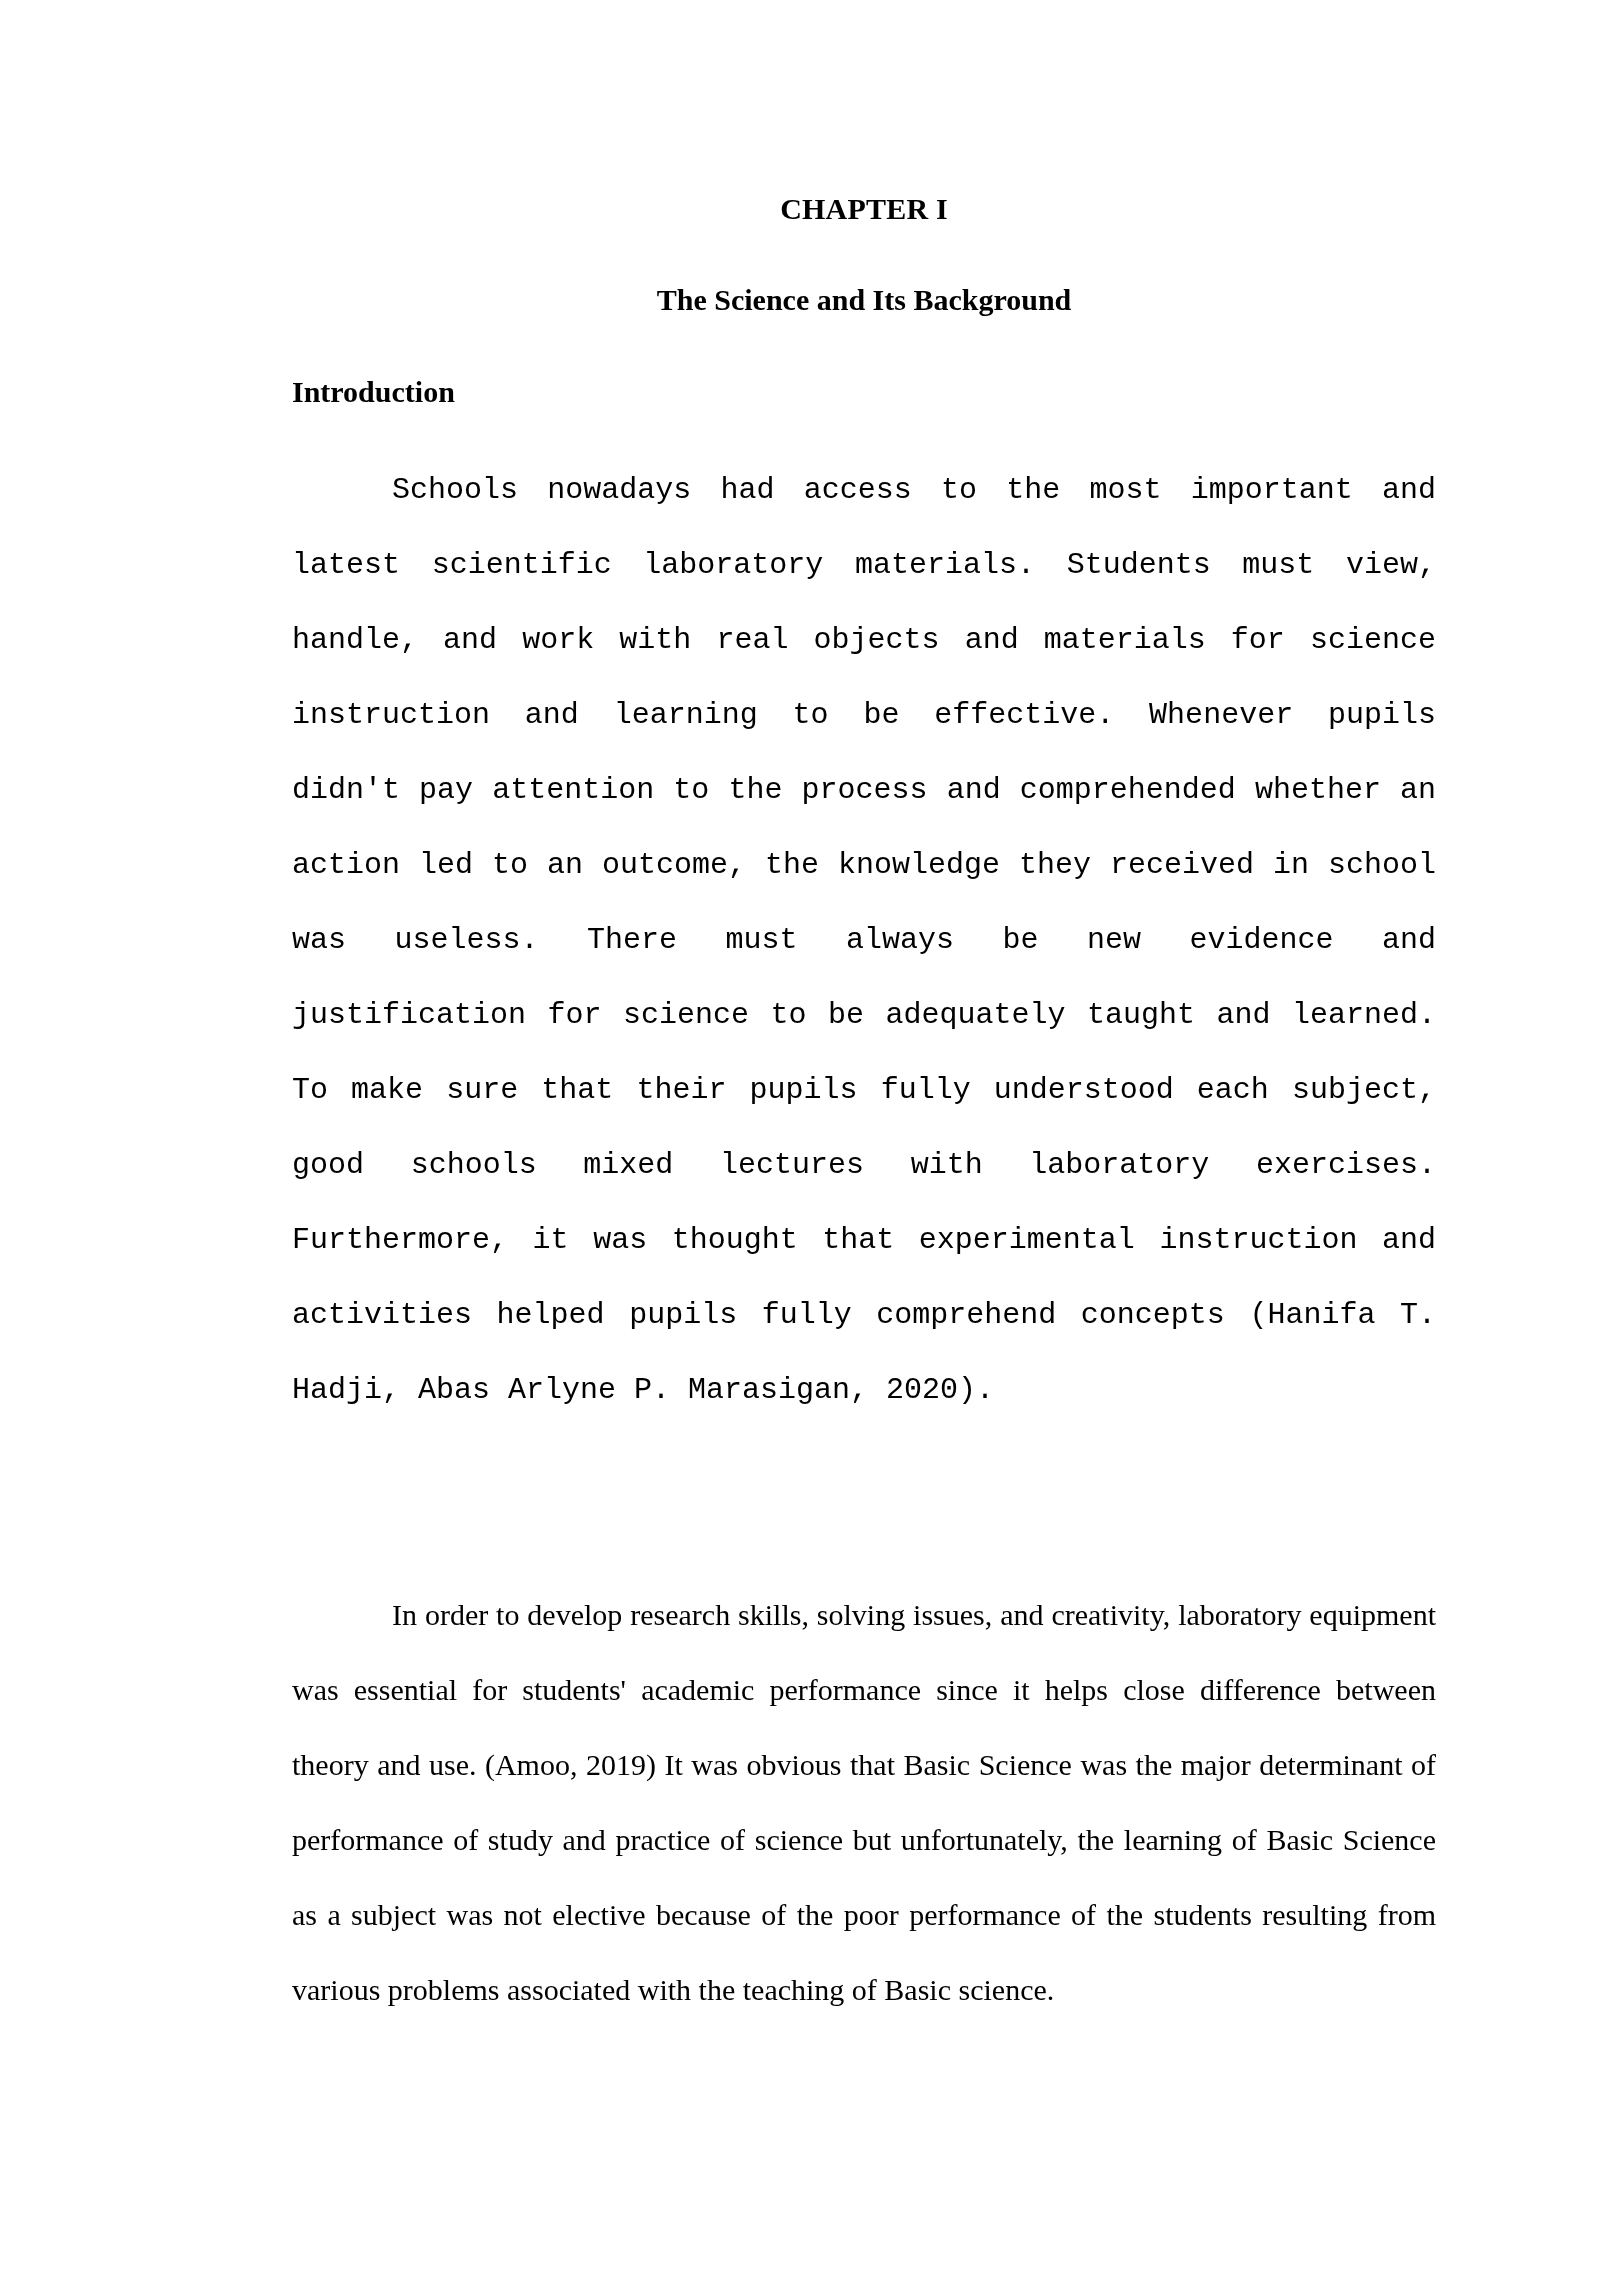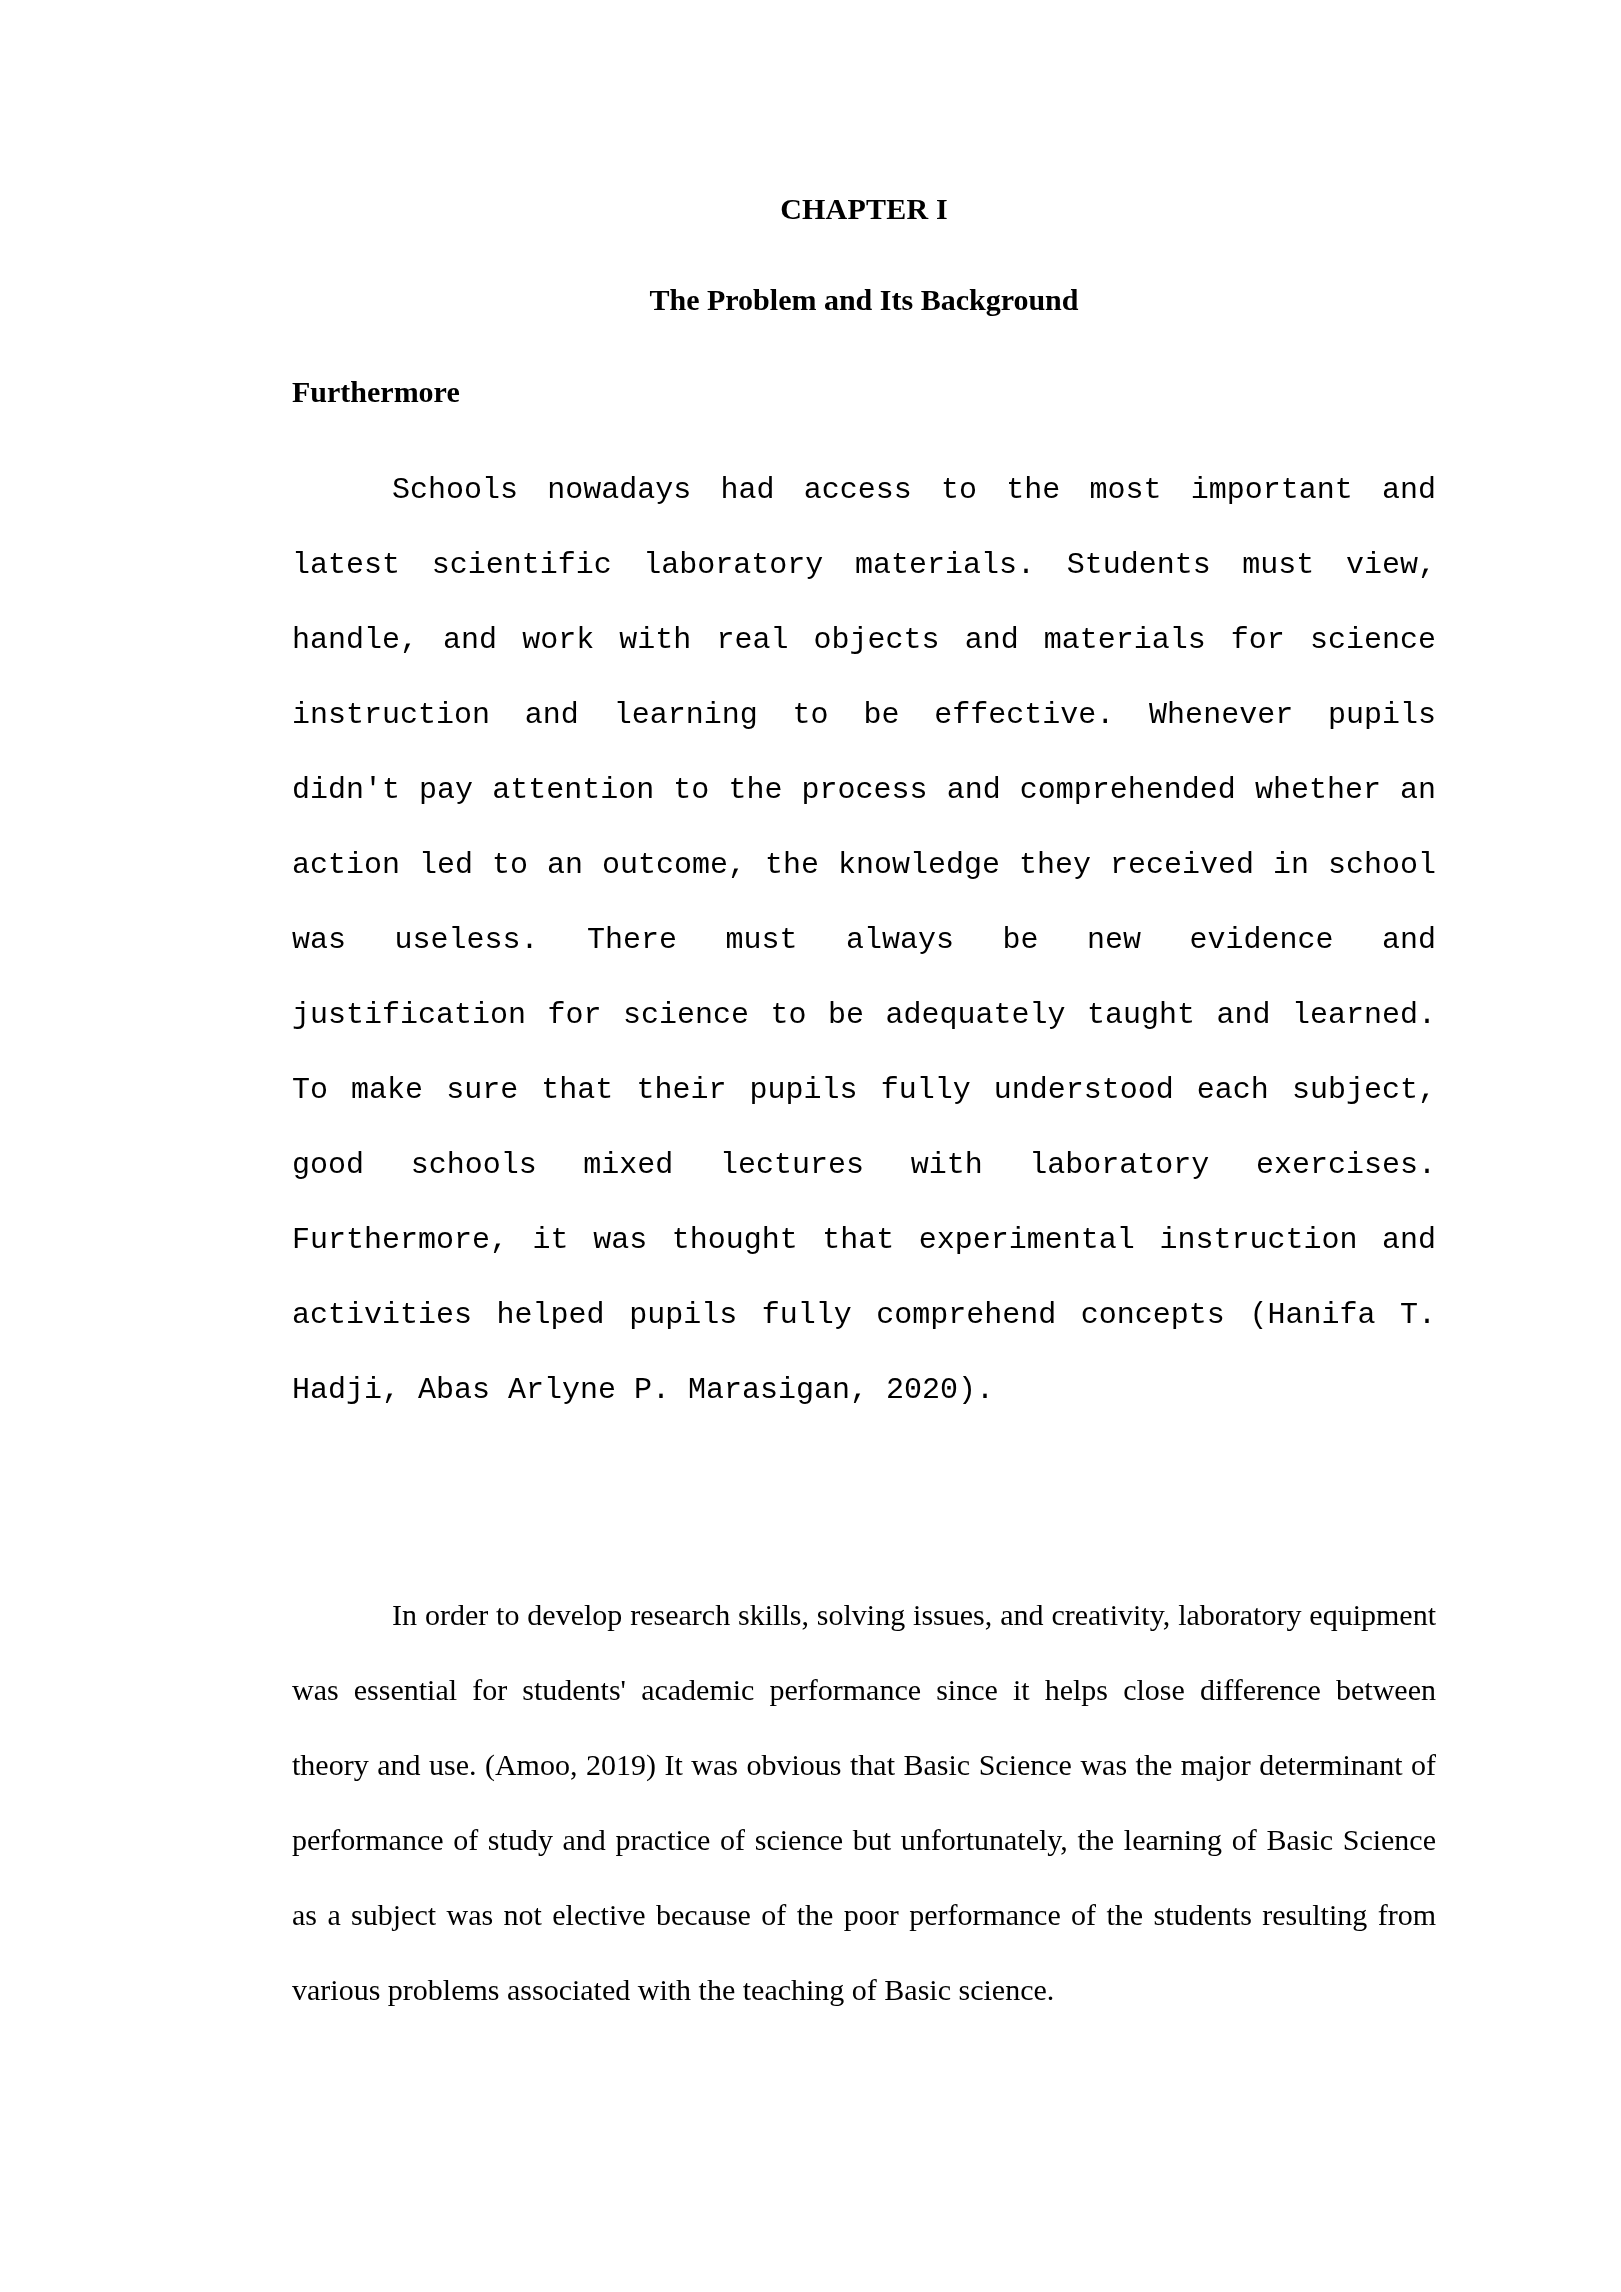--- a/index.html
+++ b/index.html
@@ -81,23 +81,23 @@
 </style>
 </head>
 <body>
 
 <div class="page">
 
   <div class="content">
 
     <h1 class="chapter-title">CHAPTER I</h1>
 
-    <h2 class="section-title">The Problem and Its Background</h2>
+    <h2 class="section-title">The Science and Its Background</h2>
 
-    <h3 class="subsection-title">Furthermore</h3>
+    <h3 class="subsection-title">Introduction</h3>
 
     <p class="body-paragraph para-gap-first">Schools nowadays had access to the most important and latest scientific laboratory materials. Students must view, handle, and work with real objects and materials for science instruction and learning to be effective. Whenever pupils didn't pay attention to the process and comprehended whether an action led to an outcome, the knowledge they received in school was useless. There must always be new evidence and justification for science to be adequately taught and learned. To make sure that their pupils fully understood each subject, good schools mixed lectures with laboratory exercises. Furthermore, it was thought that experimental instruction and activities helped pupils fully comprehend concepts (Hanifa T. Hadji, Abas Arlyne P. Marasigan, 2020).</p>
 
     <p class="body-paragraph para-gap">In order to develop research skills, solving issues, and creativity, laboratory equipment was essential for students' academic performance since it helps close difference between theory and use. (Amoo, 2019) It was obvious that Basic Science was the major determinant of performance of study and practice of science but unfortunately, the learning of Basic Science as a subject was not elective because of the poor performance of the students resulting from various problems associated with the teaching of Basic science.</p>
 
   </div>
 
   <div class="page-number">1</div>
 
 </div>

